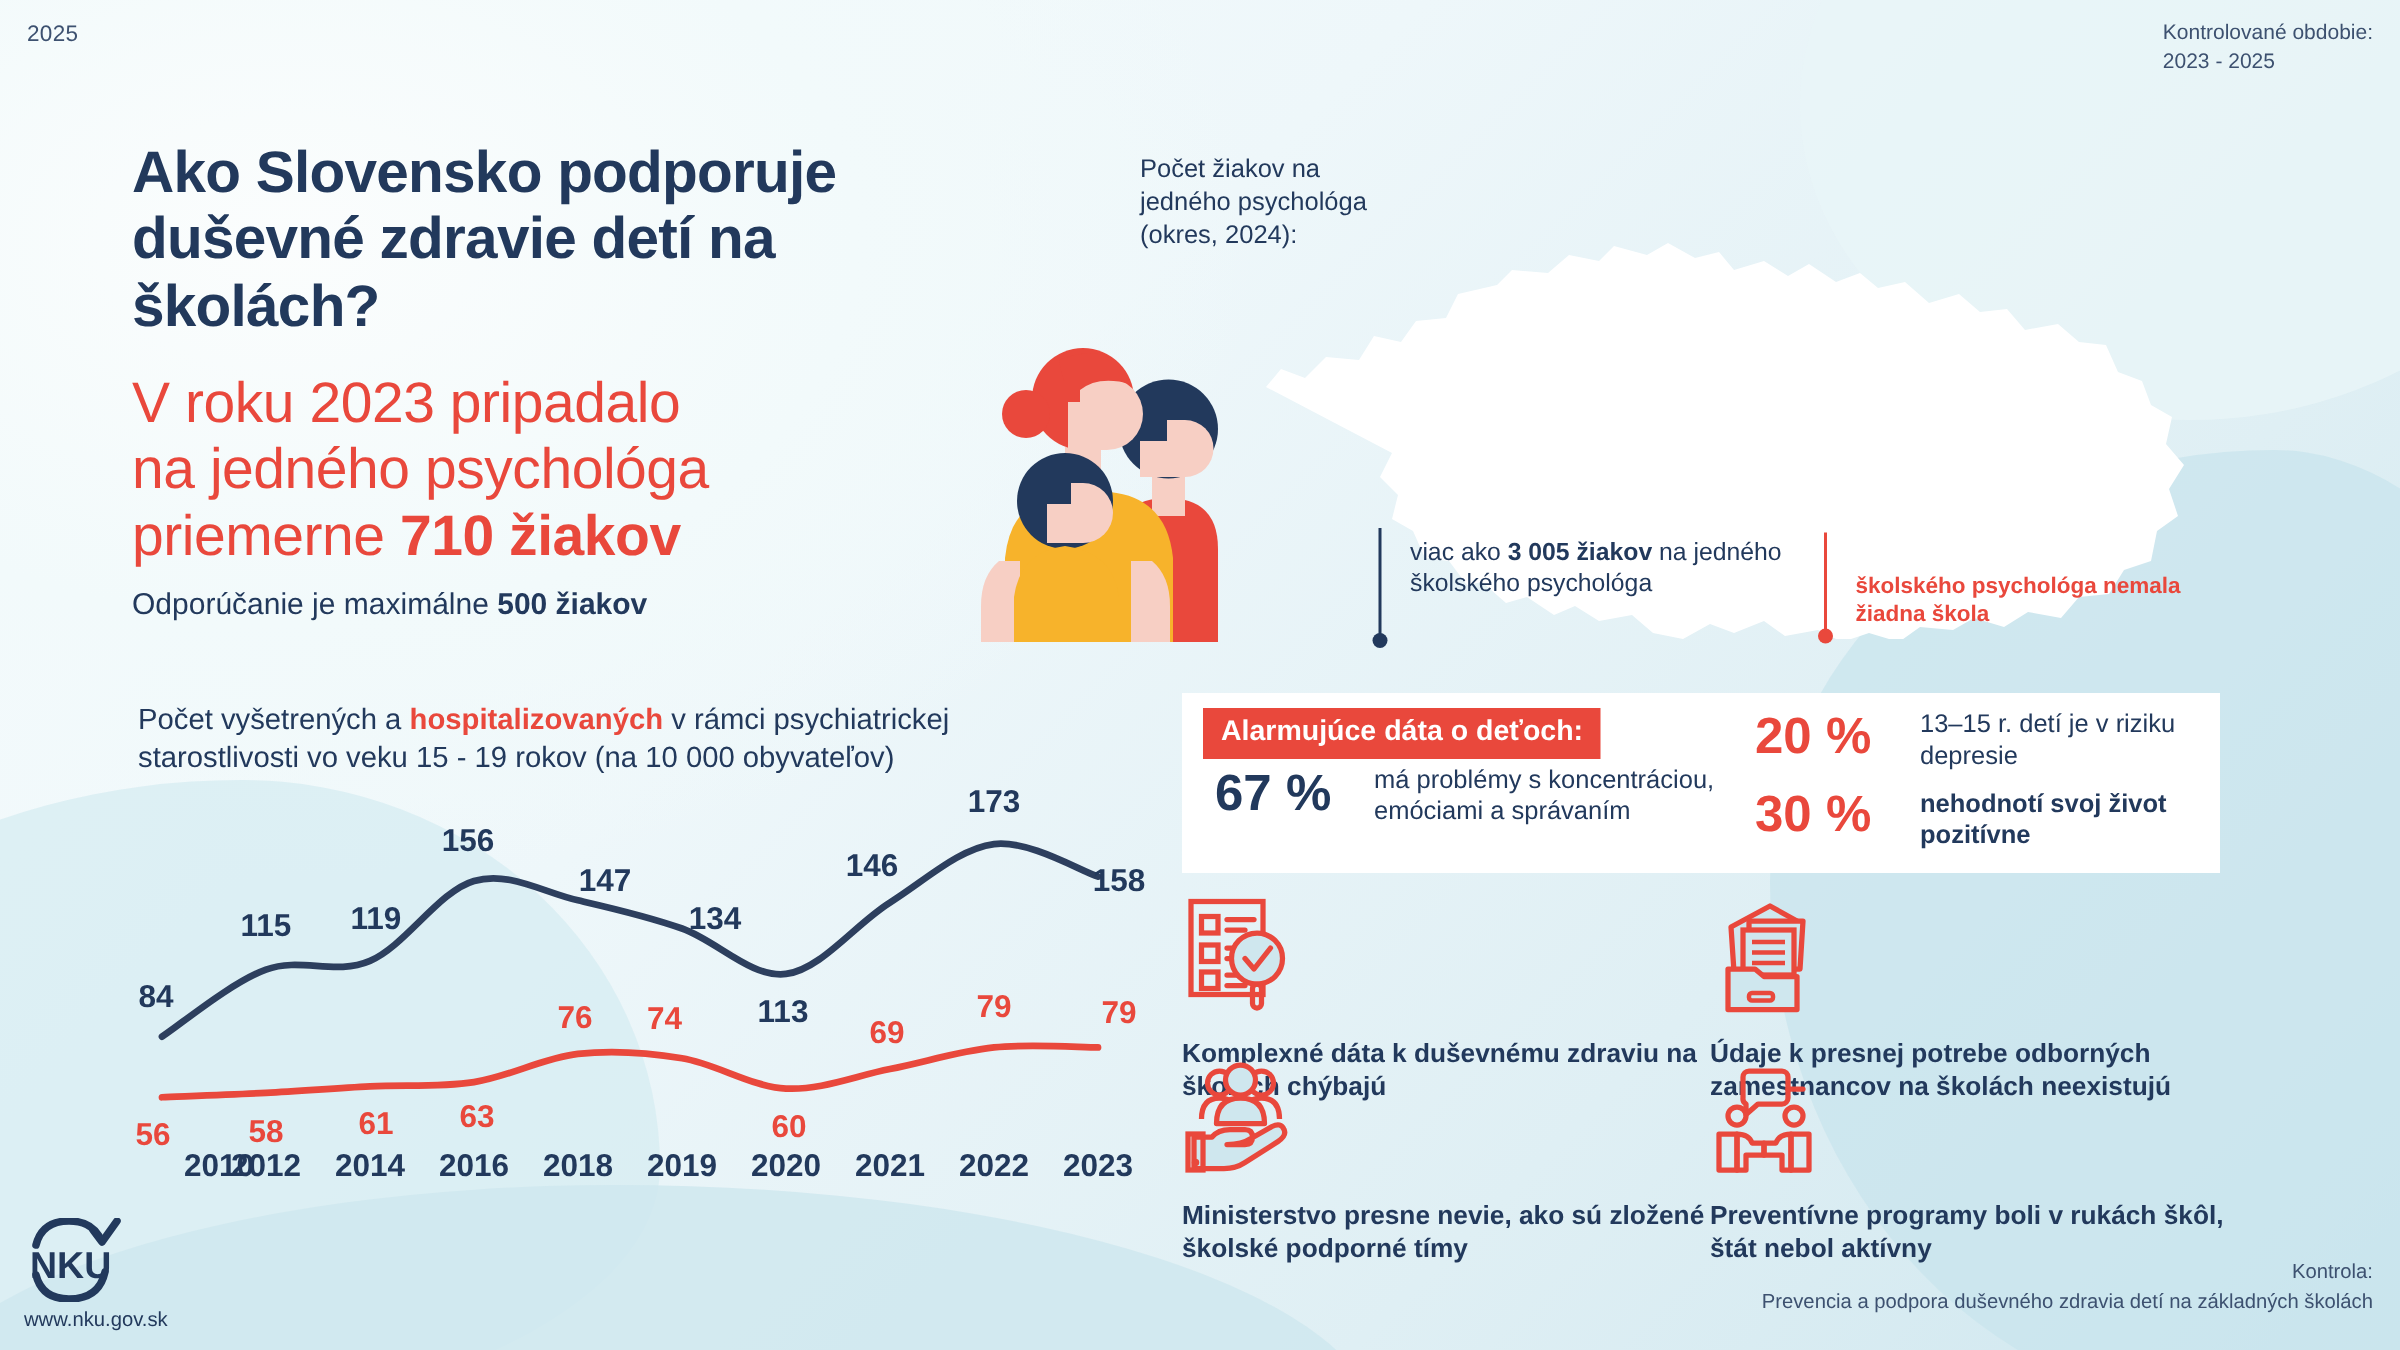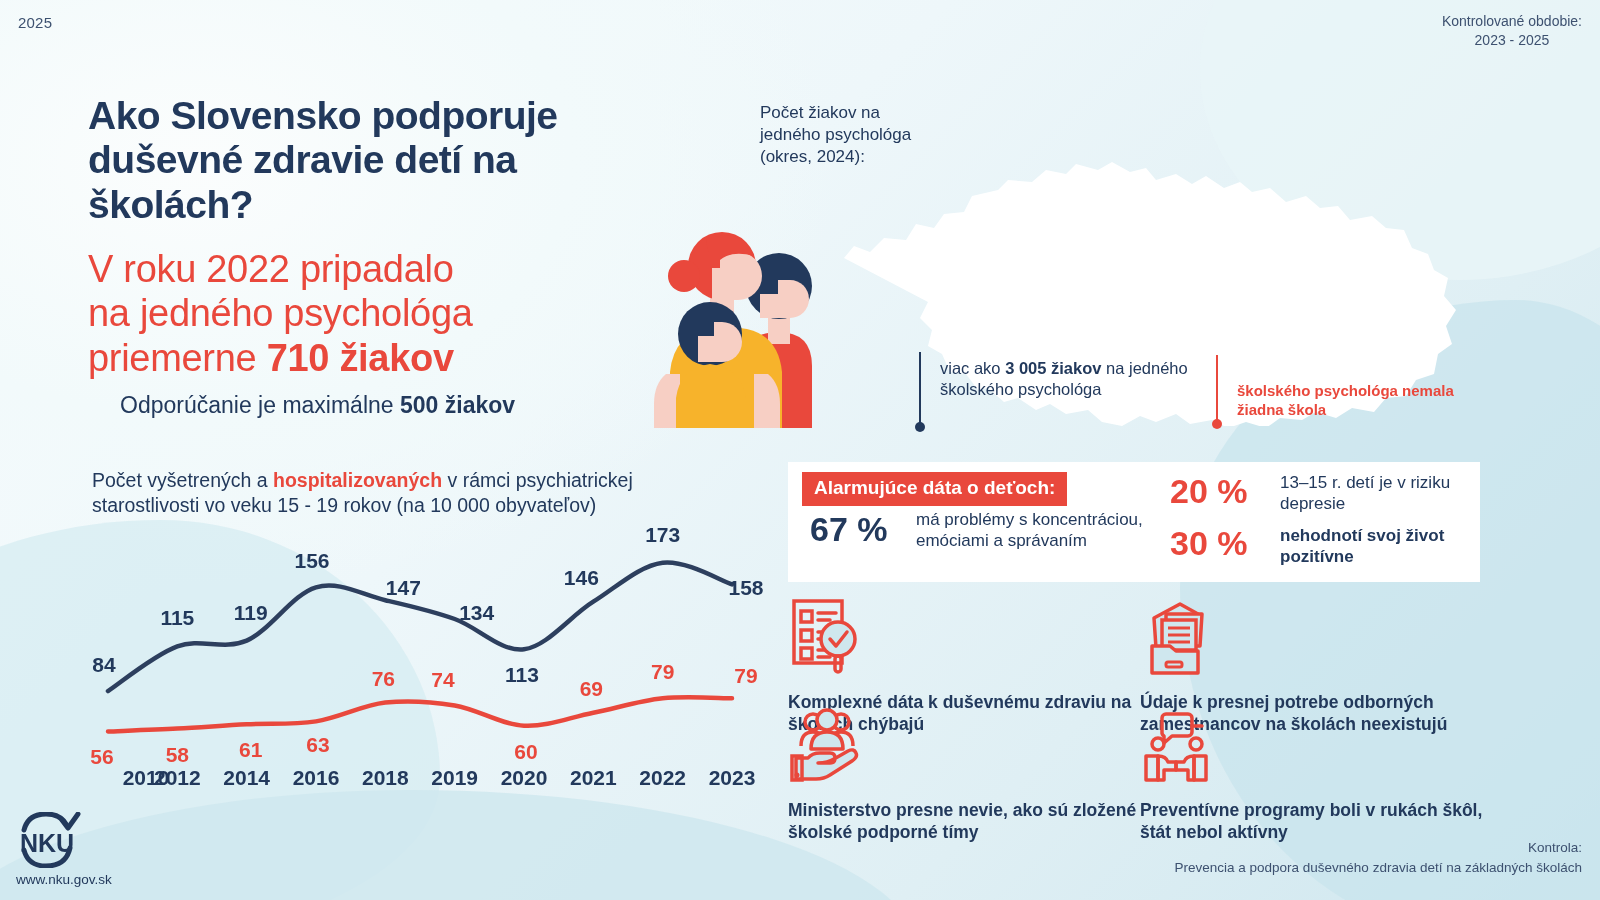--- a/index.html
+++ b/index.html
@@ -42,37 +42,37 @@
 
   .abs { position:absolute; }
 
   
   #year-top-left {
     left:18px; top:14px;
     font-size:15px; color:#3d5170; letter-spacing:.2px;
   }
   #period-top-right {
     right:18px; top:12px;
-    font-size:14px; color:#3d5170; text-align:center; line-height:1.35;
+    font-size:14px; color:#3d5170; text-align:left; line-height:1.35;
   }
 
   
   #headline-block { left:88px; top:94px; width:590px; }
   #headline {
     font-size:39px; line-height:1.14; font-weight:bold;
     color:#22395c; letter-spacing:-.5px;
   }
   #subheadline {
     margin-top:20px;
     font-size:38px; line-height:1.16;
     color:#e9483c; letter-spacing:-.3px;
   }
   #subheadline b { font-weight:bold; }
   #recommendation {
-    margin-top:12px; font-size:23px; color:#22395c;margin-left:32px;
+    margin-top:12px; font-size:20px; color:#22395c;
   }
   #recommendation b { font-weight:bold; }
 
   
   #people-illustration { left:628px; top:224px; width:216px; height:204px; }
 
   
   #map-svg { left:830px; top:96px; width:760px; height:330px; }
   #map-caption {
     left:760px; top:102px; width:180px;
@@ -182,21 +182,21 @@
 
   <div class="abs" id="year-top-left">2025</div>
   <div class="abs" id="period-top-right">
     <div>Kontrolované obdobie:</div>
     <div>2023 - 2025</div>
   </div>
 
   <div class="abs" id="headline-block">
     <div id="headline">Ako Slovensko podporuje duševné zdravie detí na školách?</div>
     <div id="subheadline">
-      <span>V roku 2022 pripadalo</span><br>
+      <span>V roku 2023 pripadalo</span><br>
       <span>na jedného psychológa</span><br>
       <span>priemerne </span><b>710 žiakov</b>
     </div>
     <div id="recommendation">
       <span>Odporúčanie je maximálne </span><b>500 žiakov</b>
     </div>
   </div>
 
   <svg class="abs" id="people-illustration" viewBox="0 0 216 204">
 

